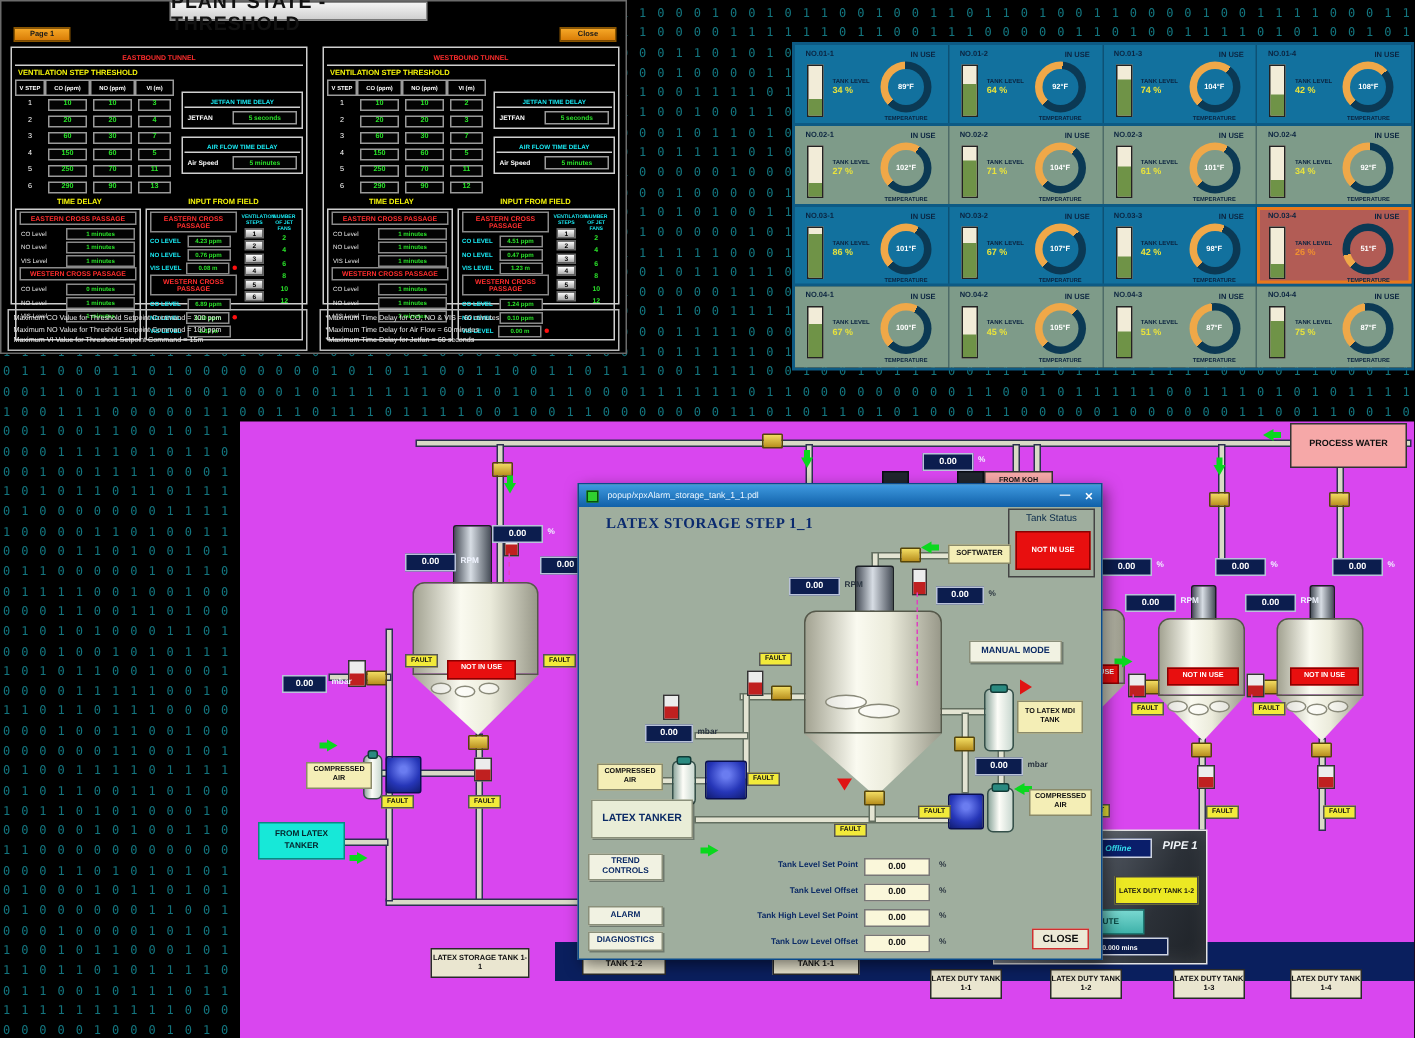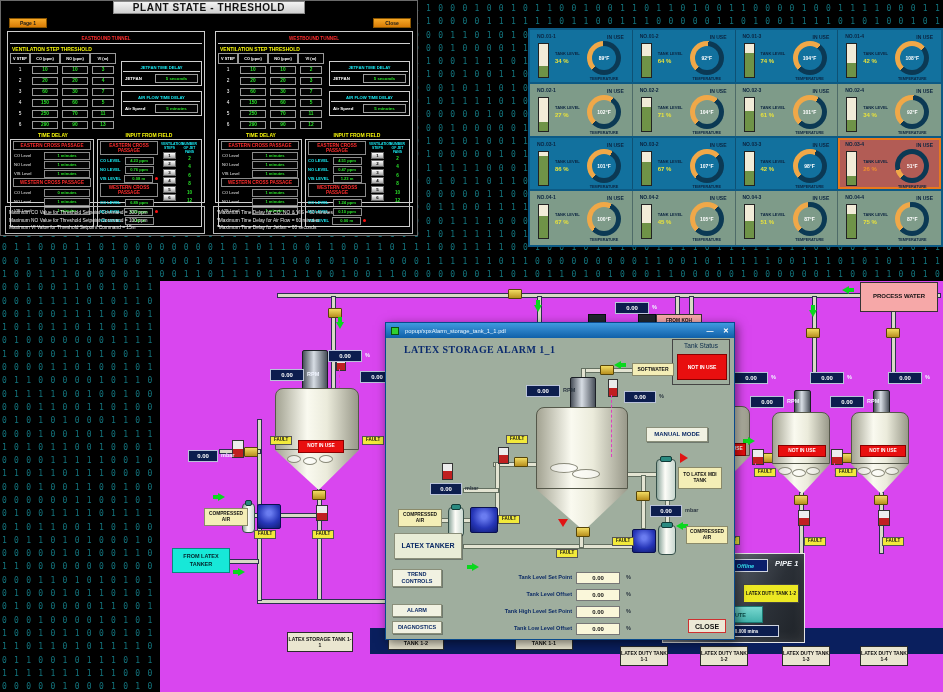--- a/index.html
+++ b/index.html
@@ -4,22 +4,22 @@
 <style>
   html,body{margin:0;padding:0;background:#000;}
   #stage{position:relative;width:943px;height:692px;overflow:hidden;background:#000;font-family:"Liberation Sans",sans-serif;}
   .abs{position:absolute;}
   
   #binary{position:absolute;left:2px;top:2px;width:943px;height:692px;z-index:0;
     font-family:"DejaVu Sans Mono",monospace;font-size:8px;line-height:13.3px;letter-spacing:7.3px;
     color:#18929e;opacity:.8;white-space:pre;overflow:hidden;}
   
   #thwin{position:absolute;left:0;top:0;width:418px;height:236px;background:#000;border:1px solid #6a6a6a;box-sizing:border-box;z-index:10;}
-  .th-title{position:absolute;left:112px;top:0;width:192px;height:13px;background:linear-gradient(#f4f4f4,#cfcfcf);border:1px solid #8a8a8a;color:#111;
-    font-size:10px;font-weight:bold;display:flex;align-items:center;justify-content:center;letter-spacing:.6px;box-sizing:border-box;}
+  .th-title{position:absolute;left:112px;top:0;width:172px;height:13px;background:linear-gradient(#f4f4f4,#cfcfcf);border:1px solid #8a8a8a;color:#111;
+    font-size:13px;font-weight:bold;display:flex;align-items:center;justify-content:center;letter-spacing:.6px;box-sizing:border-box;}
   .orangebtn{position:absolute;width:38px;height:10px;background:linear-gradient(#f7a928,#d87c06);border:1px solid #8a5500;color:#1a1a1a;
     font-size:5px;font-weight:bold;display:flex;align-items:center;justify-content:center;box-sizing:border-box;}
   .tpanel{position:absolute;top:30px;width:198px;height:172px;border:1px solid #cfcfcf;background:#000;box-sizing:border-box;padding:2px;}
   .tun-title{height:9px;border-bottom:1px solid #cfcfcf;display:flex;align-items:center;justify-content:center;}
   .redh{color:#ff2d2d;font-weight:bold;font-size:4.6px;text-align:center;}
   .yellowh{color:#f5f50a;font-weight:bold;font-size:5px;}
   .cyanh{color:#19e8f2;font-weight:bold;font-size:4.2px;text-align:center;}
   .vent-title{padding:2px 0 1px 2px;}
   .vt-row{display:flex;gap:5px;}
   .vt-table{display:grid;grid-template-columns:20px 30px 30px 26px;grid-auto-rows:11px;}
@@ -836,21 +836,21 @@
     </div>
   </div>
 
   <div id="popup">
     <div id="ptitlebar">
       <div class="pdot"></div>
       <div class="ptext">popup/xpxAlarm_storage_tank_1_1.pdl</div>
       <div class="pmin">—</div>
       <div class="pclosex">✕</div>
     </div>
-    <div class="ptank-title">LATEX STORAGE ALARM 1_1</div>
+    <div class="ptank-title">LATEX STORAGE STEP 1_1</div>
     <div class="statusbox">
       <div class="statuslab">Tank Status</div>
       <div class="statusniu">NOT IN USE</div>
     </div>
 
     <div class="ppipe" style="left:196px;top:46px;width:50px;height:3px;"></div>
     <div class="ppipe" style="left:196px;top:46px;width:3px;height:38px;"></div>
     <div class="ppipe" style="left:238px;top:150px;width:36px;height:3px;"></div>
     <div class="ppipe" style="left:256px;top:153px;width:3px;height:52px;"></div>
     <div class="ppipe" style="left:280px;top:176px;width:3px;height:26px;"></div>

